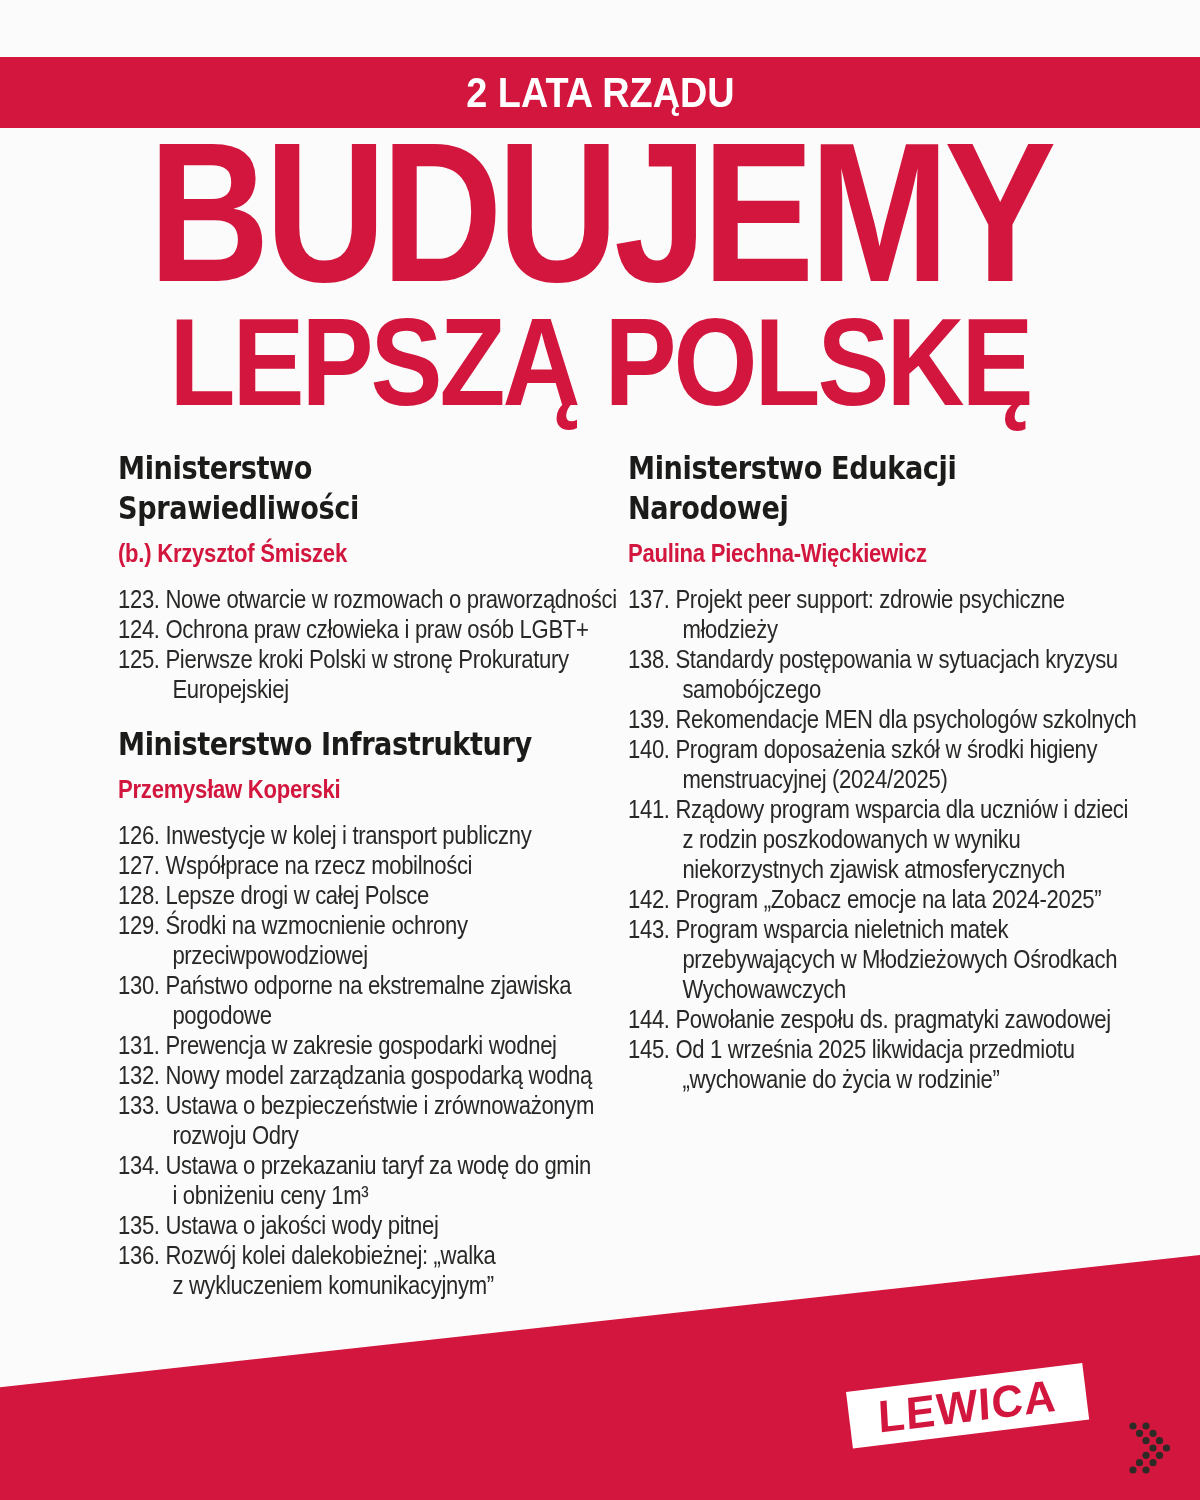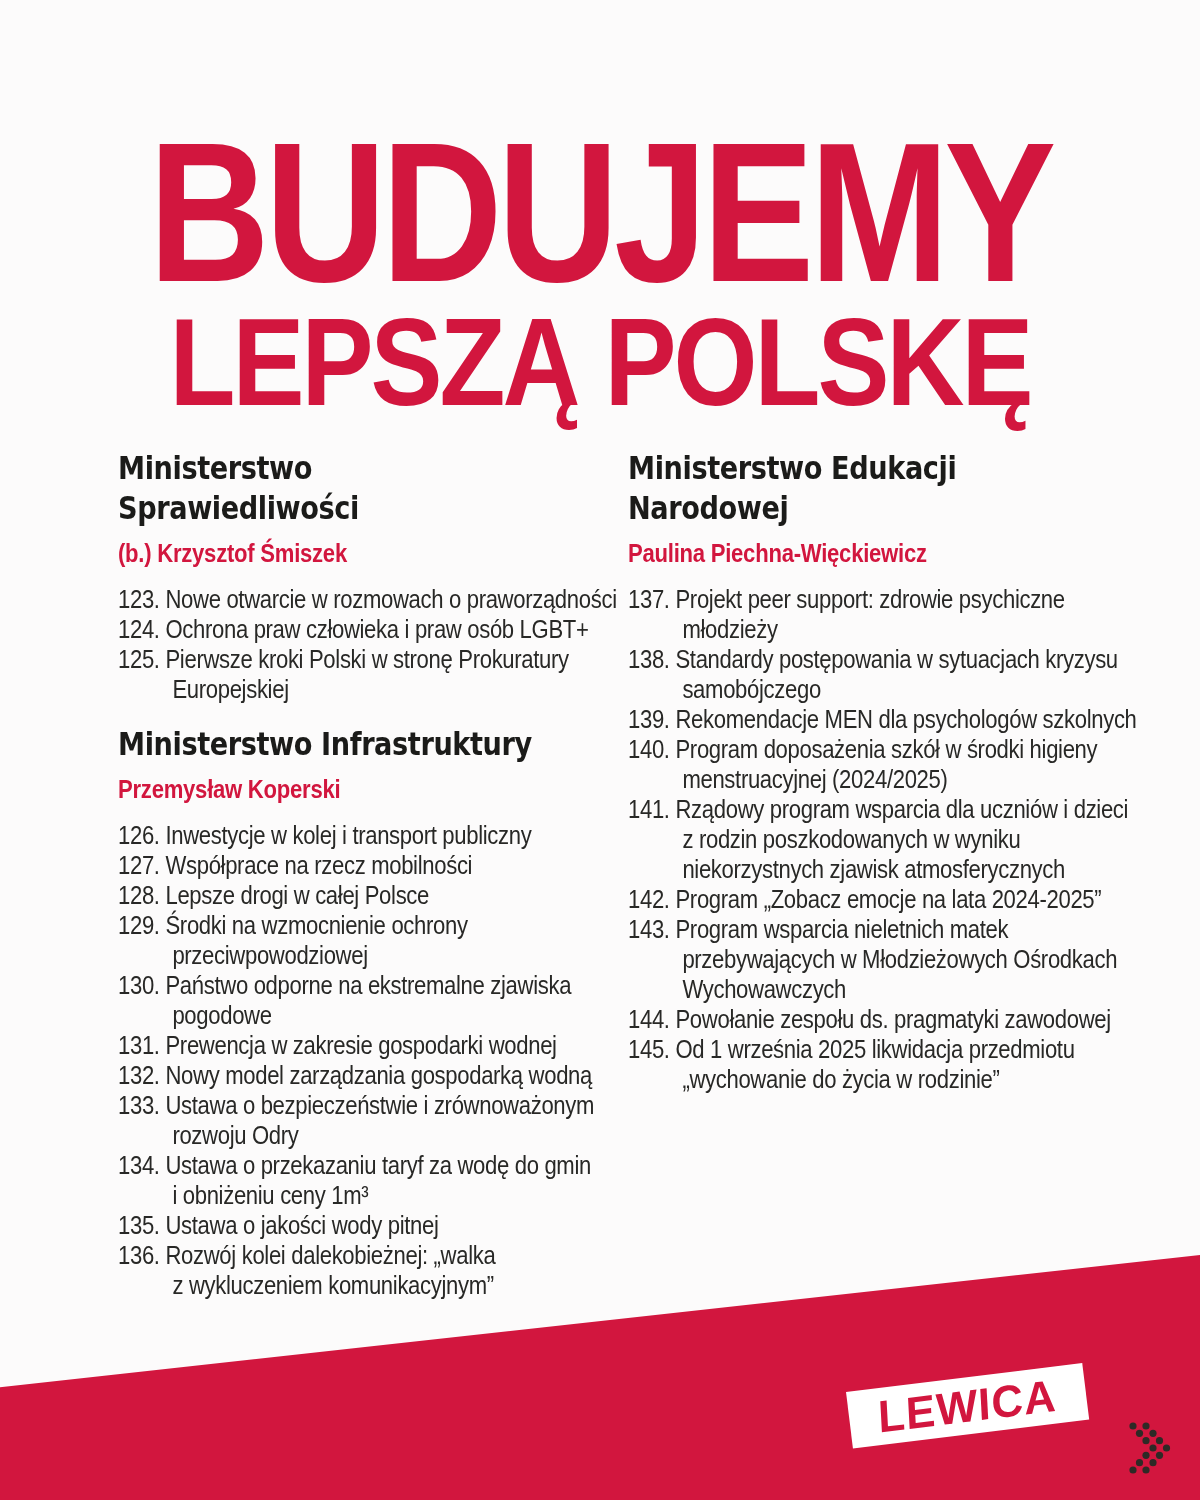--- a/index.html
+++ b/index.html
@@ -93,20 +93,23 @@
   }
   .arrow{
     position:absolute;left:1126px;top:1420px;z-index:2;
   }
 </style>
 </head>
 <body>
 
 <div class="page">
 
+  <div class="banner">
+    <span class="banner-label">2 LATA RZĄDU</span>
+  </div>
 
   <div class="title-line1">BUDUJEMY</div>
   <div class="title-line2">LEPSZĄ POLSKĘ</div>
 
   <div class="col col-left" id="col-left">
       <section class="section">
         <h2 class="ministry">Ministerstwo
 Sprawiedliwości</h2>
         <p class="minister">(b.) Krzysztof Śmiszek</p>
         <div>

